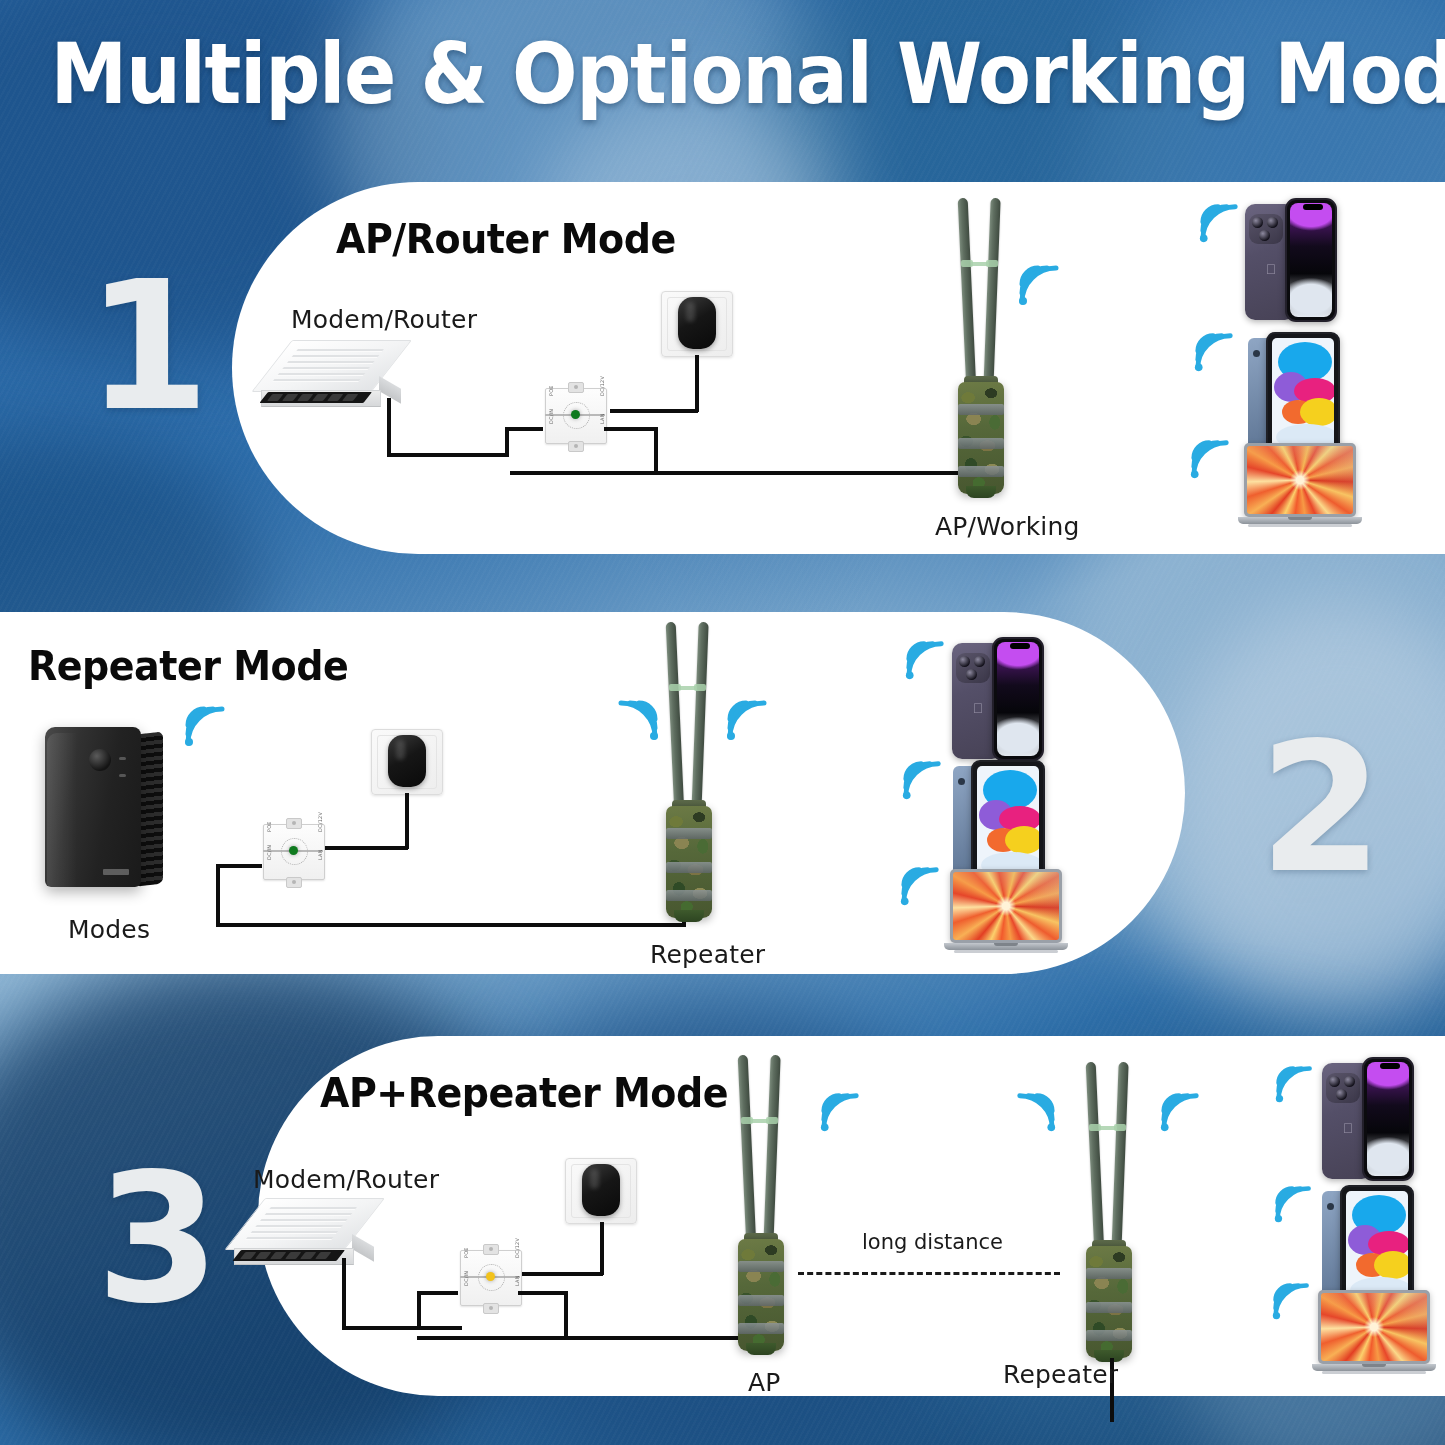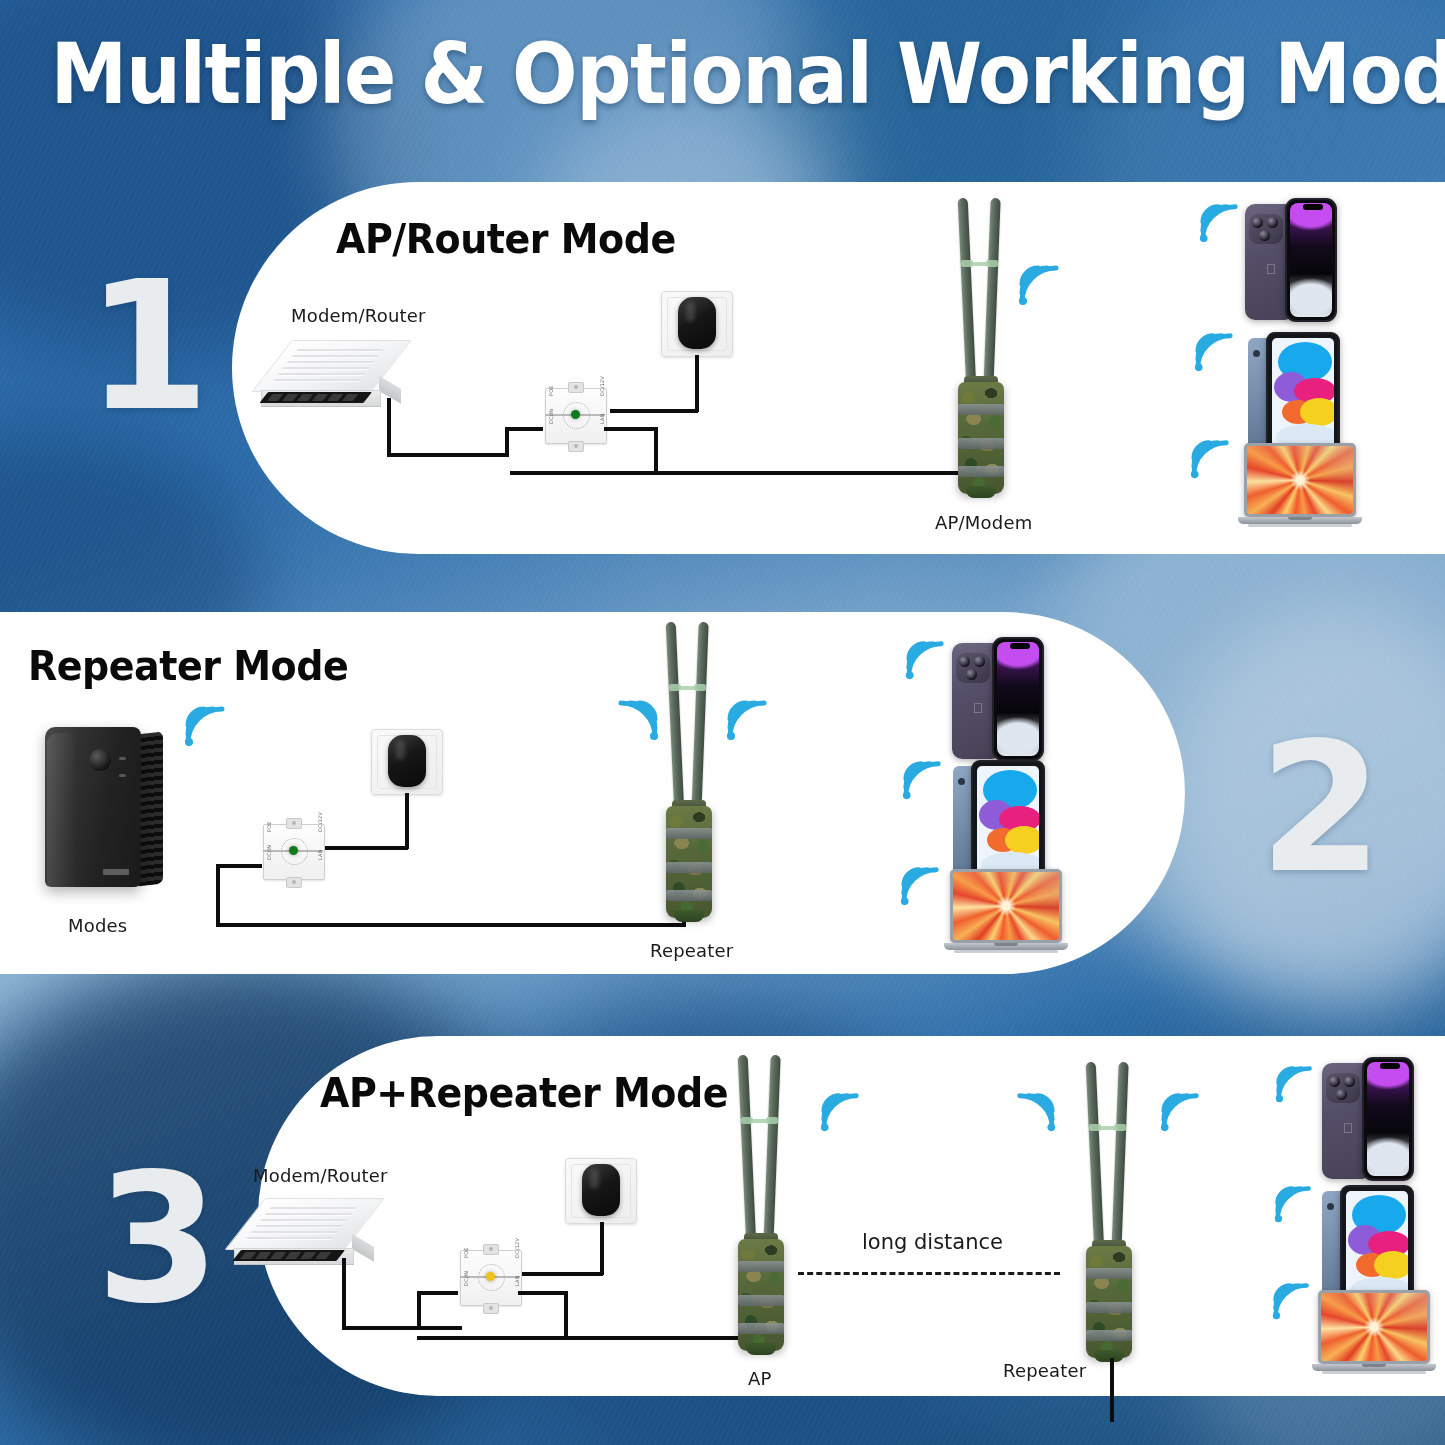--- a/index.html
+++ b/index.html
@@ -75,21 +75,21 @@
     font-size:178px;line-height:1;color:#e9ecee;
     text-shadow:0 2px 6px rgba(8,35,65,.25);
   }
   #n1{left:86px;top:258px;}
   #n2{left:1259px;top:720px;}
   #n3{left:96px;top:1150px;}
 
   
   .cap{
     position:absolute;
-    font-family:"DejaVu Sans",sans-serif;font-size:18px;color:#1a1a1a;
+    font-family:"DejaVu Sans",sans-serif;font-size:25px;color:#1a1a1a;
     white-space:nowrap;letter-spacing:.2px;
   }
 
   
   .wifi{position:absolute;}
   .wifi svg{display:block;}
 
   
   .wire{position:absolute;background:#0d0d0d;}
   .wire.h{height:4px;}
@@ -422,21 +422,21 @@
     <div class="joint l"></div>
       <div class="joint r"></div>
       <div class="bridge"></div>
     <div class="neck"></div>
     <div class="body"></div>
     <div class="band b1"></div>
       <div class="band b2"></div>
       <div class="band b3"></div>
     <div class="tip"></div>
   </div>
-  <div class="cap" style="left:935px;top:512px;">AP/Modem</div>
+  <div class="cap" style="left:935px;top:512px;">AP/Working</div>
 
   <div class="wifi" style="left:1016px;top:262px;">
     <svg width="48" height="46" viewBox="0 0 48 46">
         <g fill="none" stroke="#29abe2" stroke-linecap="round">
       <path d="M6 40 A34 34 0 0 1 40 6" stroke-width="5"></path>
       <path d="M6 31 A25 25 0 0 1 31 6" stroke-width="5"></path>
       <path d="M6 22 A16 16 0 0 1 22 6" stroke-width="5"></path>
     </g>
         <circle cx="7" cy="39" r="4" fill="#29abe2"></circle>
       </svg>

